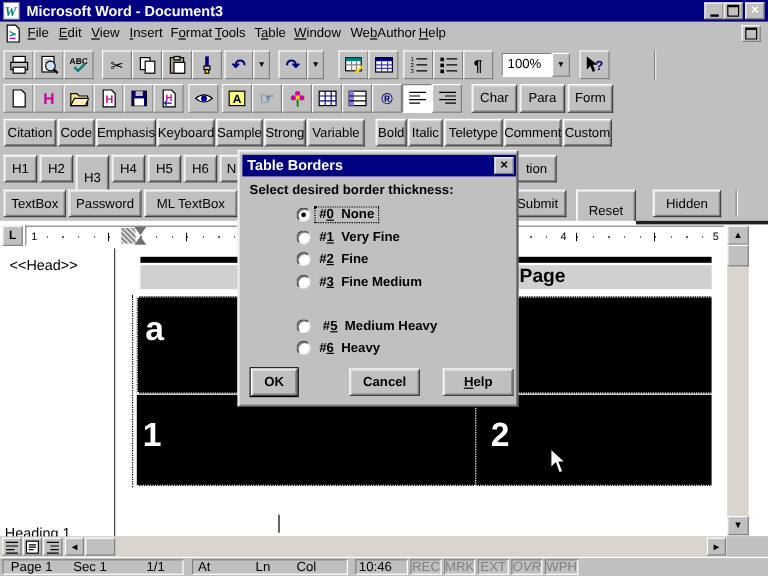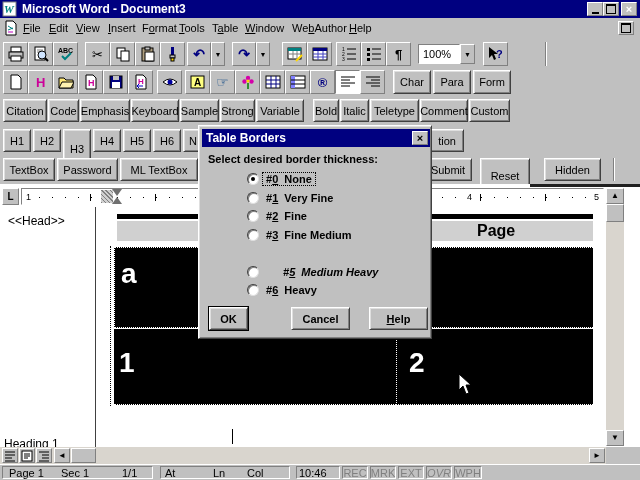--- a/index.html
+++ b/index.html
@@ -457,21 +457,21 @@
       <div class="abs" style="left:90px;top:0;width:0;height:0;border-left:5px solid transparent;border-right:5px solid transparent;border-top:7px solid #707070;"></div>
       <div class="abs" style="left:90px;top:8px;width:0;height:0;border-left:5px solid transparent;border-right:5px solid transparent;border-bottom:7px solid #707070;"></div>
     </div>
 
     <span class="abs" style="left:8px;top:30px;font-size:12px;">&lt;&lt;Head&gt;&gt;</span>
     <span class="abs" style="left:4px;top:253px;font-size:12px;">Heading 1</span>
     <div class="abs" style="left:95px;top:23px;width:1px;height:240px;background:#404040;"></div>
 
     <div class="abs" style="left:117px;top:30px;width:476px;height:5px;background:#000;"></div>
     <div class="abs" style="left:117px;top:37px;width:476px;height:20px;background:#d0d0d0;">
-      <span class="abs b" style="left:316px;top:1px;font-size:16px;padding-left:44px;">Page</span>
+      <span class="abs b" style="left:316px;top:1px;font-size:16px;">Page</span>
     </div>
     <div class="abs" style="left:110px;top:62px;width:1px;height:160px;border-left:1px dotted #000;"></div>
     <div class="abs" style="left:114px;top:63px;width:84px;height:81px;background:#000;border-top:1px dotted #fff;border-left:1px dotted #fff;border-bottom:1px dotted #fff;box-sizing:border-box;">
       <span class="abs b" style="left:6px;top:10px;font-size:28px;color:#fff;">a</span>
     </div>
     <div class="abs" style="left:432px;top:63px;width:161px;height:81px;background:#000;border-top:1px dotted #fff;border-bottom:1px dotted #fff;box-sizing:border-box;"></div>
     <div class="abs" style="left:114px;top:145px;width:282px;height:76px;background:#000;border-bottom:1px dotted #fff;box-sizing:border-box;">
       <span class="abs b" style="left:5px;top:18px;font-size:28px;color:#fff;">1</span>
     </div>
     <div class="abs" style="left:396px;top:145px;width:197px;height:76px;background:#000;border-left:1px dotted #fff;border-bottom:1px dotted #fff;box-sizing:border-box;">
@@ -517,21 +517,21 @@
     <div class="abs" style="left:48px;top:82px;height:16px;display:flex;align-items:center;">
       <span class="radio"></span>
       <span class="b pre" style="margin-left:3px;padding:0 4px;">#<u>2</u>  Fine</span>
     </div>
     <div class="abs" style="left:48px;top:101px;height:16px;display:flex;align-items:center;">
       <span class="radio"></span>
       <span class="b pre" style="margin-left:3px;padding:0 4px;">#<u>3</u>  Fine Medium</span>
     </div>
     <div class="abs" style="left:48px;top:138px;height:16px;display:flex;align-items:center;">
       <span class="radio"></span>
-      <span class="b pre" style="margin-left:20px;padding:0 4px;font-style:italic;">#<u>5</u>  Medium Heavy</span>
+      <span class="b pre" style="margin-left:6px;padding:0 4px;">#<u>5</u>  Medium Heavy</span>
     </div>
     <div class="abs" style="left:48px;top:156px;height:16px;display:flex;align-items:center;">
       <span class="radio"></span>
       <span class="b pre" style="margin-left:3px;padding:0 4px;">#<u>6</u>  Heavy</span>
     </div>
 
     <span class="abs pbtn default-btn b" style="left:10px;top:181px;width:39px;height:23px;">
         <span>OK</span>
       </span>
     <span class="abs pbtn b" style="left:92px;top:181px;width:59px;height:23px;">

